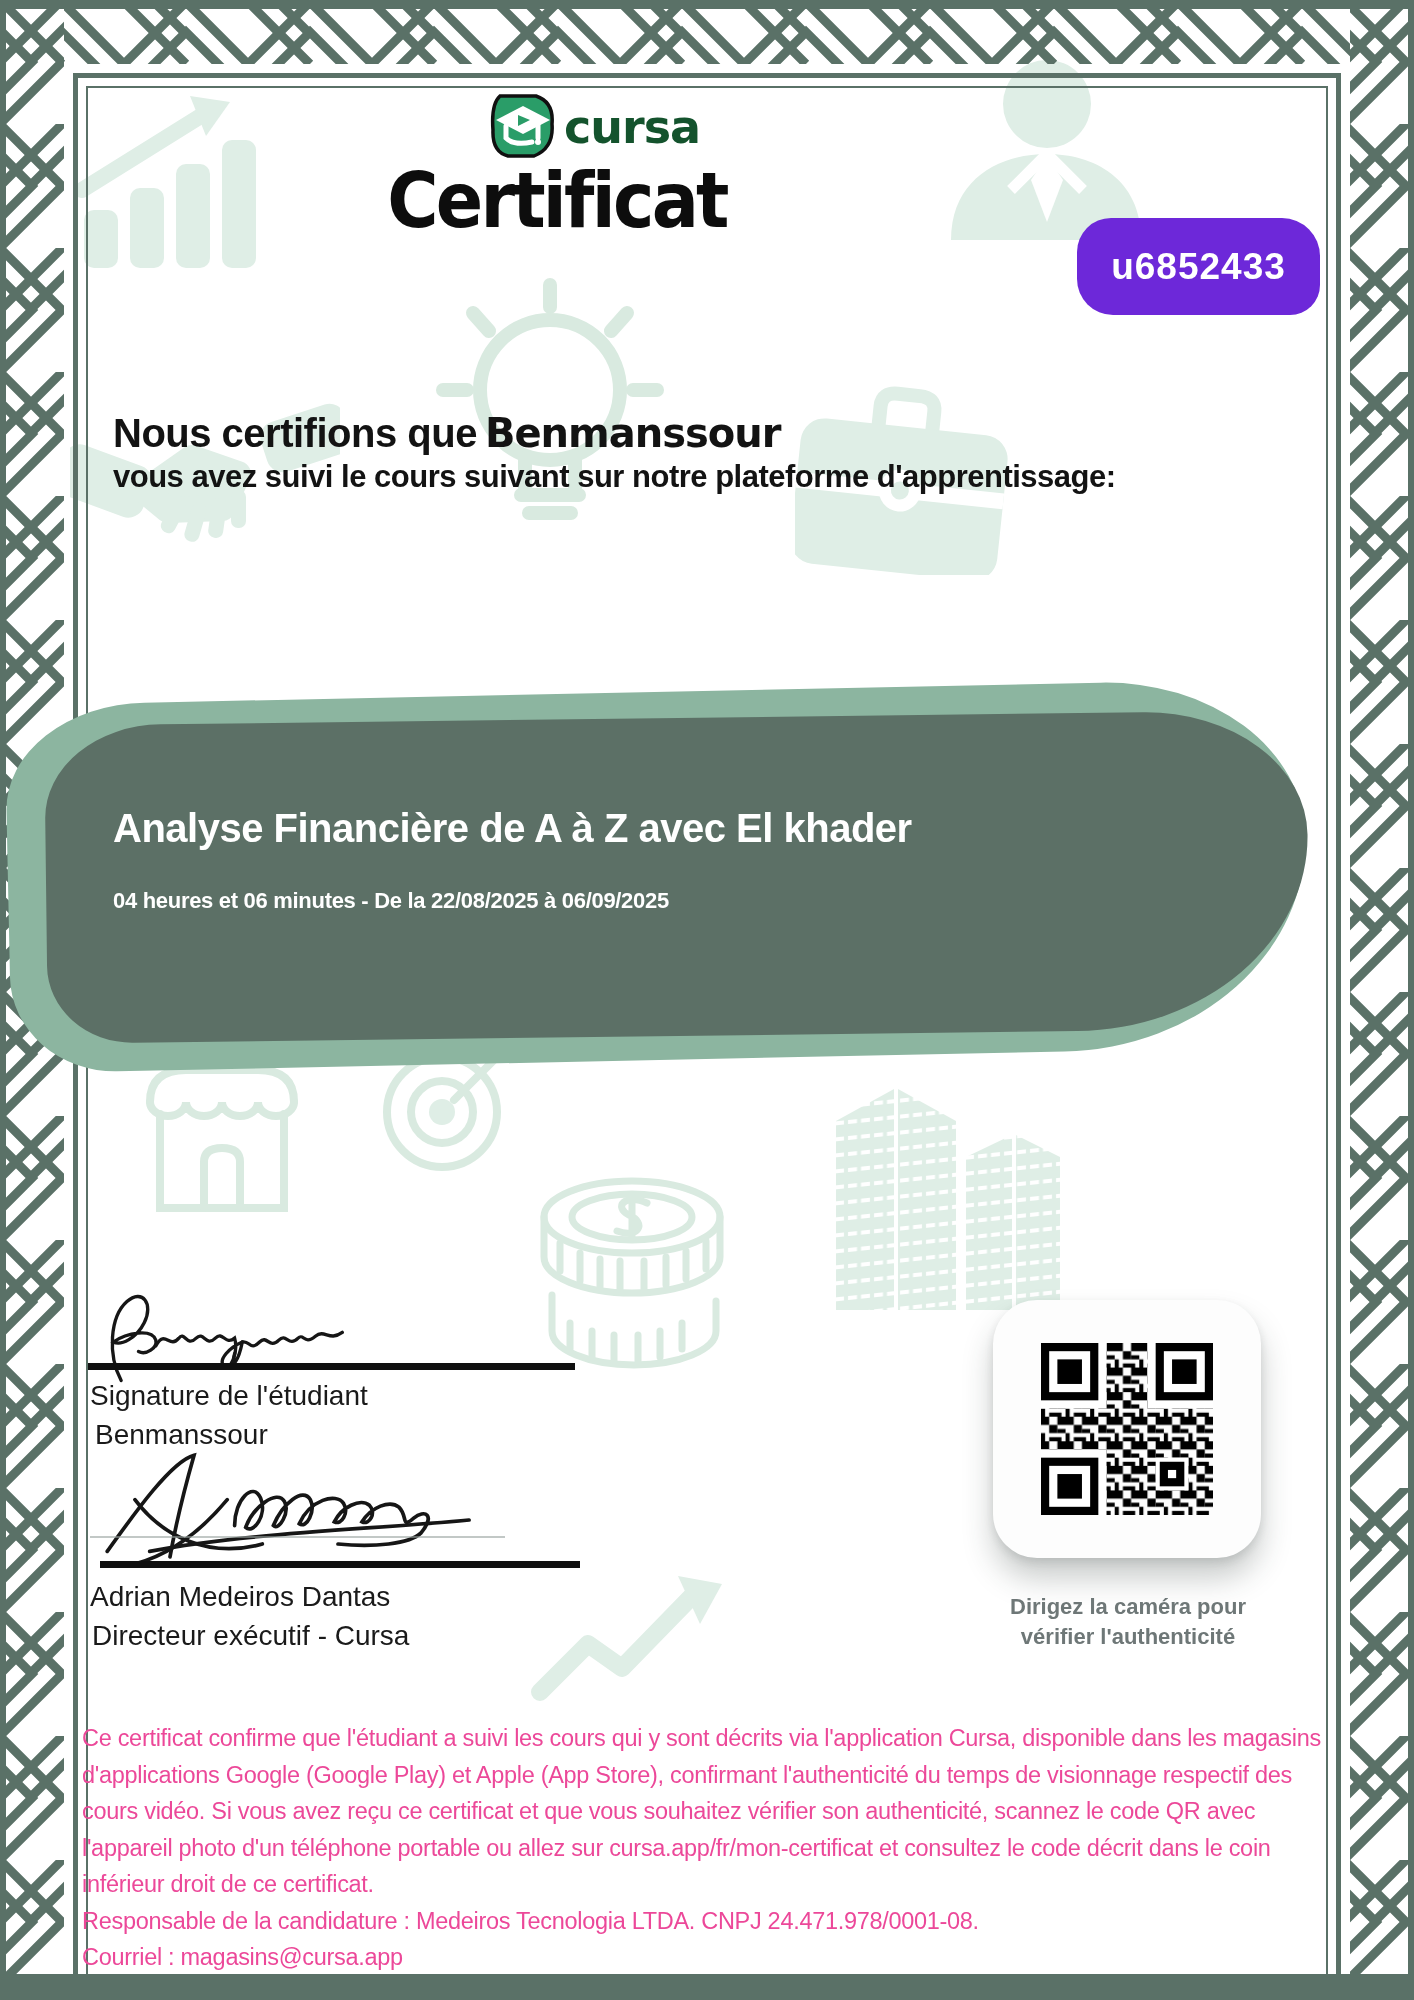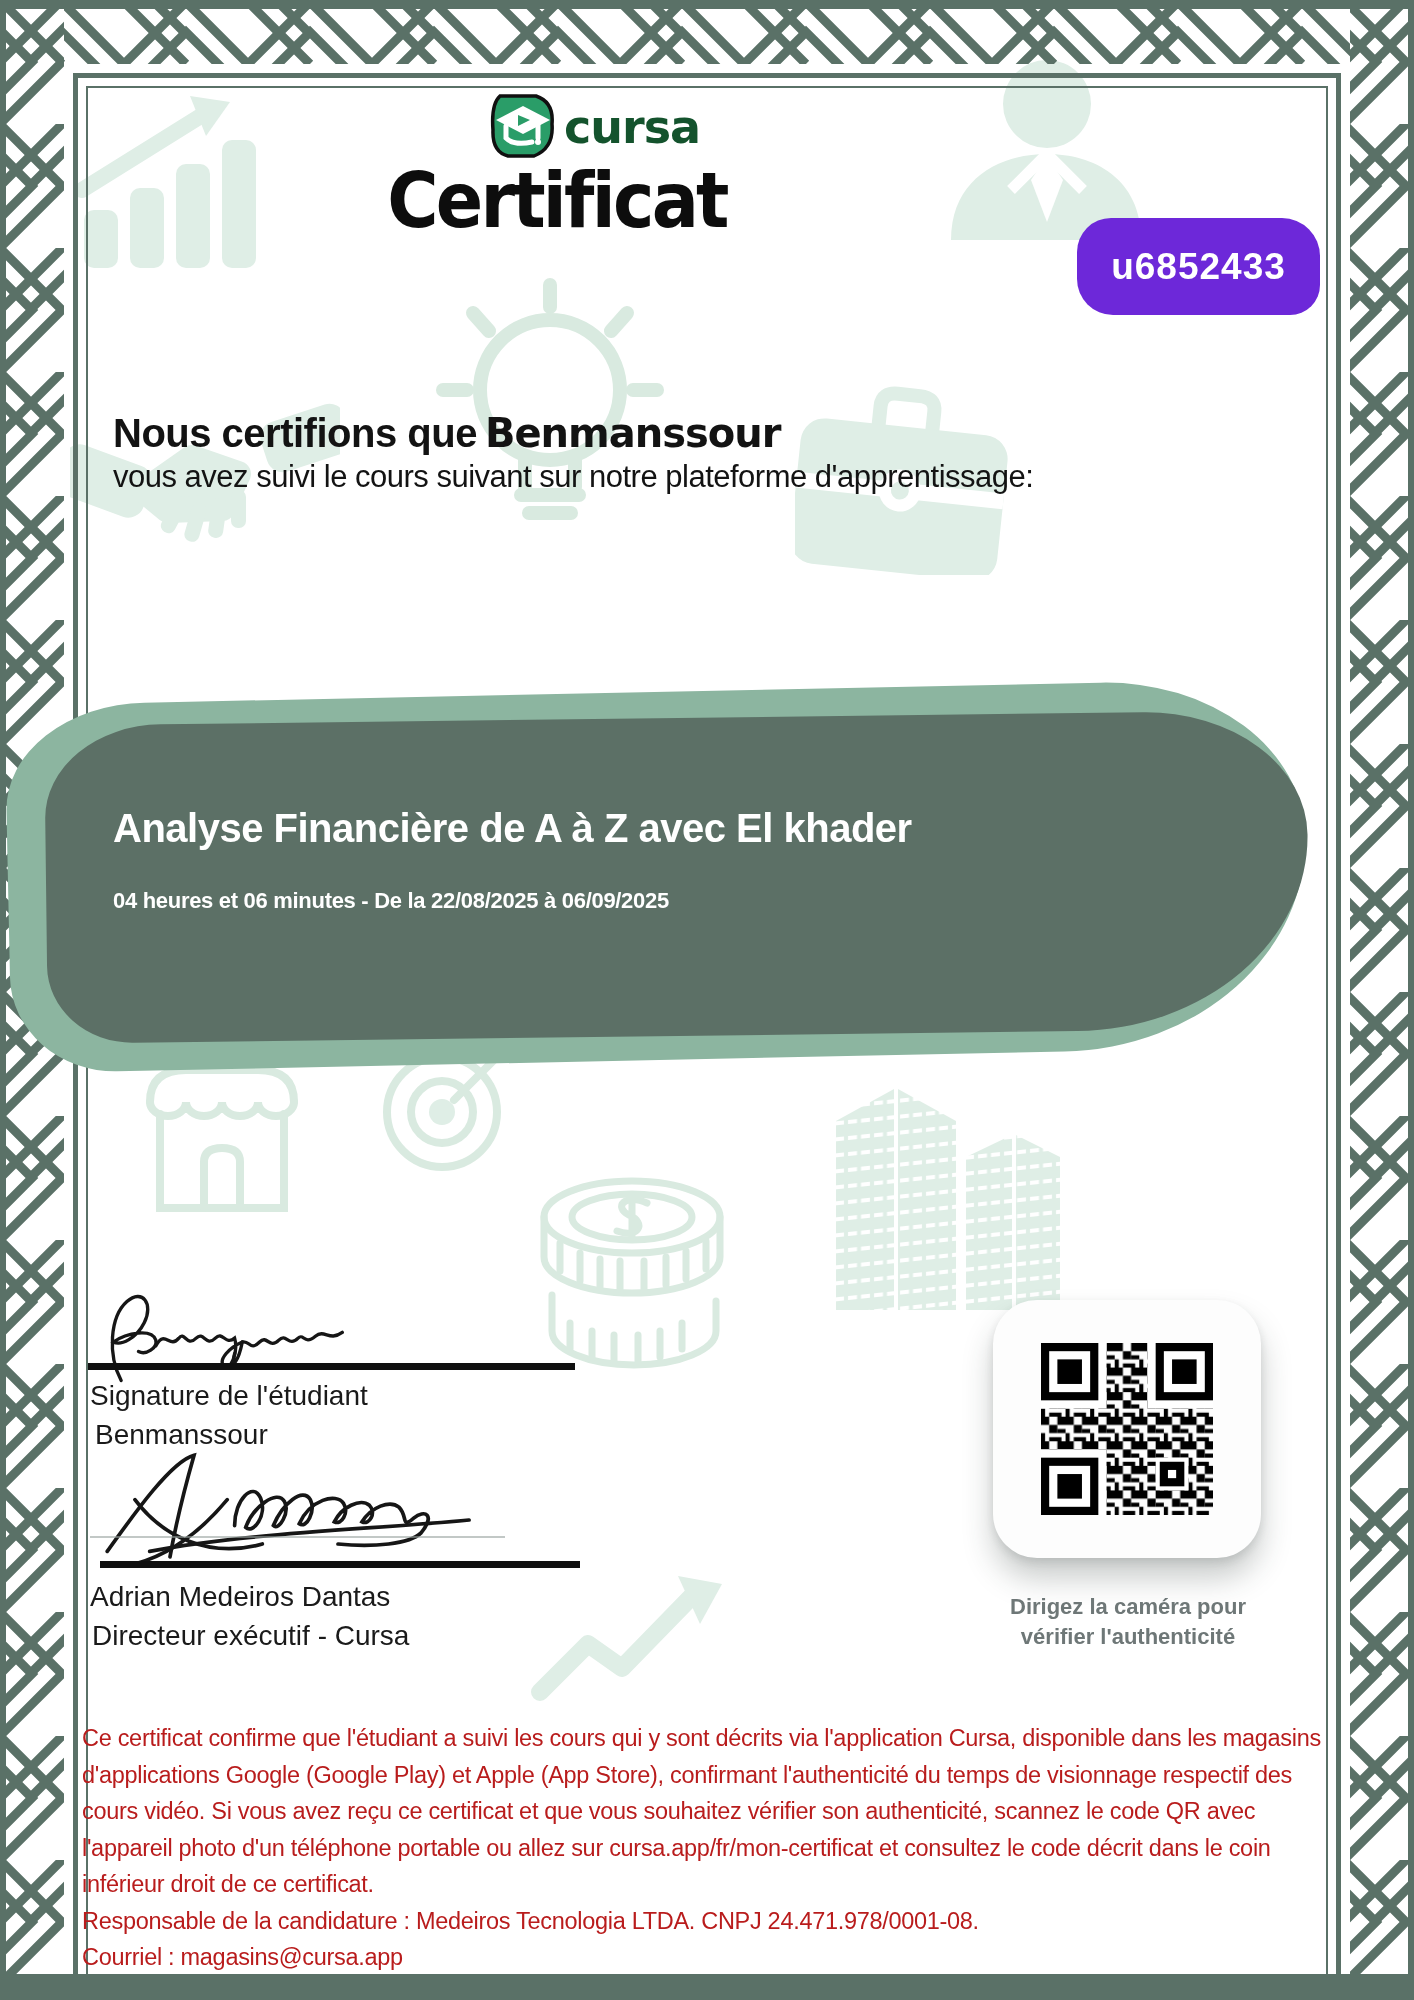--- a/index.html
+++ b/index.html
@@ -10,35 +10,35 @@
   .mintstroke{stroke:#d9eae0;fill:none;}
   
   .logo-text{font-family:"DejaVu Sans",sans-serif;font-weight:700;font-size:46px;letter-spacing:-1px;color:#14532d;}
   .cert-title{font-family:"DejaVu Sans",sans-serif;font-weight:800;font-size:76px;letter-spacing:-3px;color:#0d0d0d;
               text-align:center;transform:scaleX(.92);transform-origin:center;white-space:nowrap;}
   .badge{background:#6d28d9;border-radius:34px 38px 30px 36px;color:#ffffff;display:flex;align-items:center;justify-content:center;
          font-size:37px;font-weight:600;letter-spacing:1px;}
   
   .intro1{font-size:40px;font-weight:700;letter-spacing:-0.5px;white-space:nowrap;}
   .intro1 .student{font-family:"DejaVu Sans",sans-serif;font-weight:700;margin-left:8px;letter-spacing:-1px;}
-  .intro2{font-size:31px;font-weight:400;letter-spacing:-0.5px;white-space:nowrap;}
+  .intro2{font-size:31px;font-weight:700;letter-spacing:-0.5px;white-space:nowrap;}
   
   .blob-light{background:#8cb5a0;border-radius:160px 230px 280px 120px / 120px 180px 240px 110px;transform:rotate(-1.2deg);}
   .blob-dark{background:#5c7066;border-radius:150px 210px 300px 110px / 120px 160px 250px 100px;transform:rotate(-0.7deg);}
   .course-title{color:#ffffff;font-size:40px;font-weight:700;letter-spacing:-0.5px;white-space:nowrap;}
   .course-details{color:#ffffff;font-size:22px;font-weight:700;letter-spacing:-0.3px;white-space:nowrap;}
   
   .sig-line{background:#101010;height:7px;}
   .sig-label{font-size:28px;color:#1a1a1a;white-space:nowrap;}
   
   .qr-card{background:#fdfdfd;border-radius:44px;box-shadow:0 20px 30px rgba(40,50,46,.25), 0 4px 8px rgba(40,50,46,.12);
            display:flex;align-items:center;justify-content:center;}
   .qr-caption{font-size:22px;line-height:30px;font-weight:700;color:#6e7777;text-align:center;}
   
-  .footer{font-size:23.5px;line-height:36.5px;letter-spacing:-0.3px;color:#b91c1c;}
+  .footer{font-size:23.5px;line-height:36.5px;letter-spacing:-0.3px;color:#ec4899;}
 </style>
 </head>
 <body>
 
 <div id="page">
 
   <svg class="abs" style="left:72px;top:92px;" width="230" height="180" viewBox="0 0 230 180">
     <g class="mintfill">
       <rect x="12" y="118" width="34" height="58" rx="10"></rect>
       <rect x="58" y="96" width="34" height="80" rx="10"></rect>

